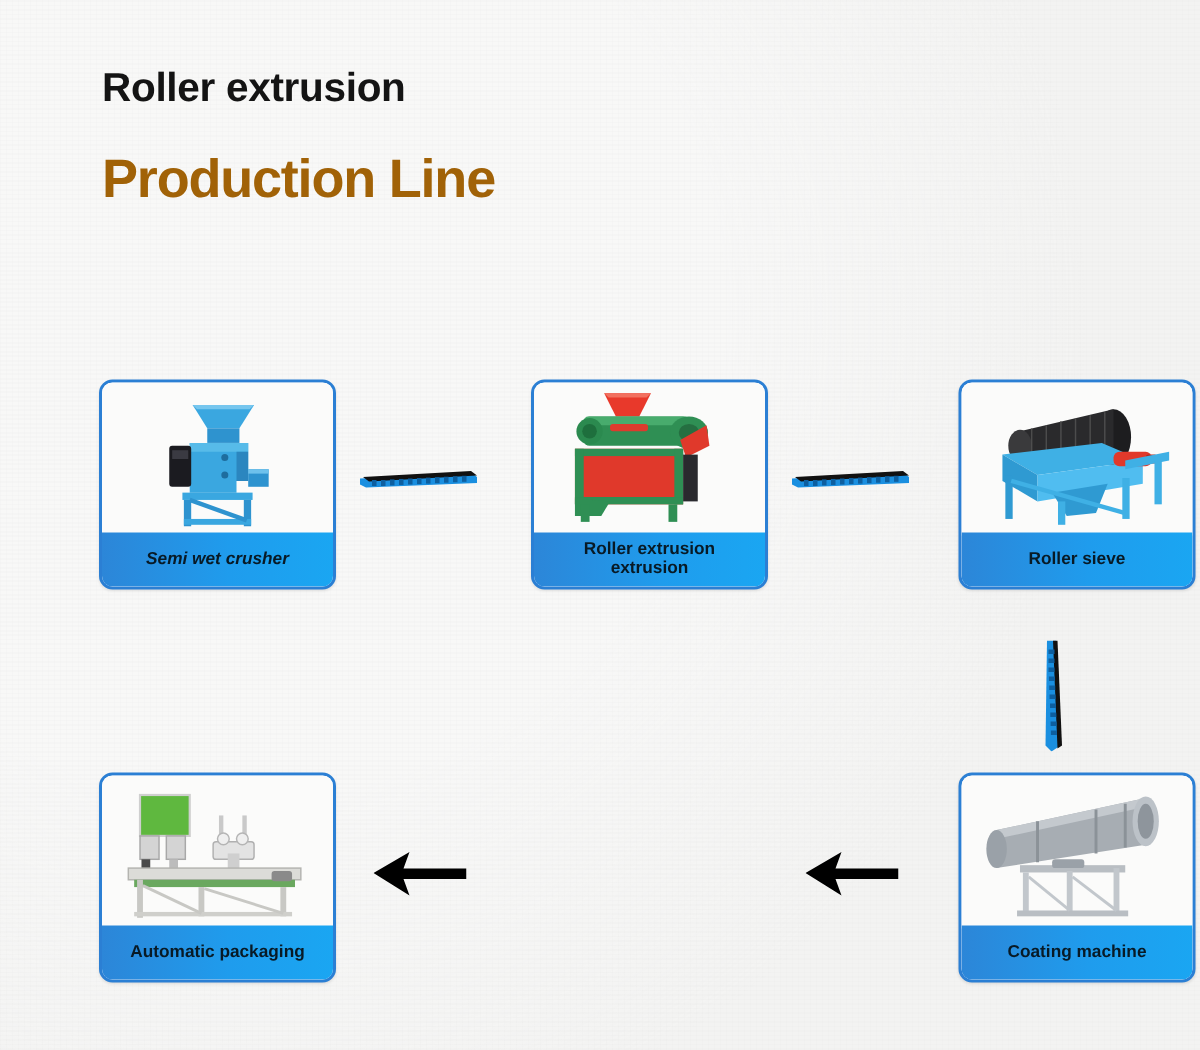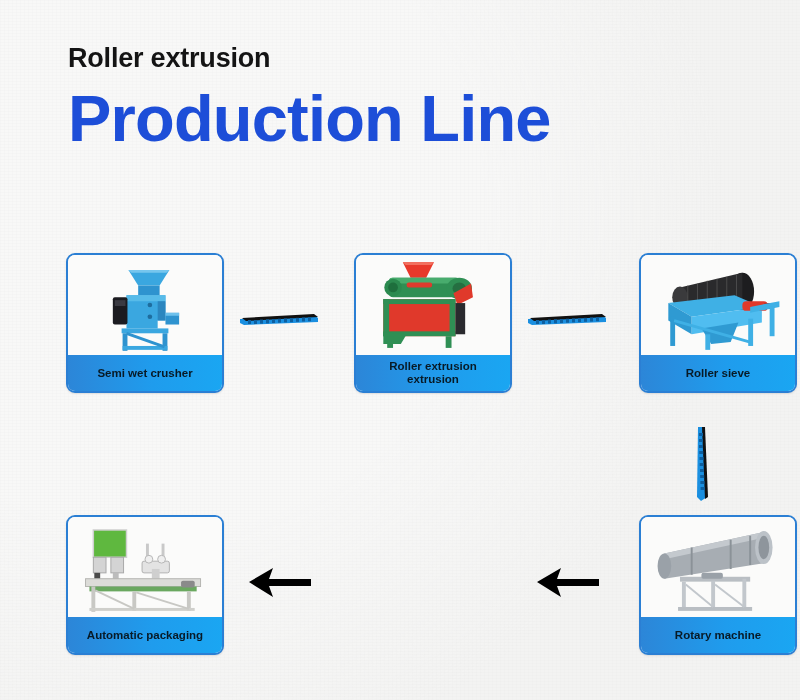--- a/index.html
+++ b/index.html
@@ -43,23 +43,23 @@
   }
   .head-line {
     font-size: 27px;
     font-weight: bold;
     color: #141414;
     letter-spacing: -0.2px;
     line-height: 48px;
     white-space: nowrap;
   }
   .head-big {
-    font-size: 65px;
+    font-size: 36px;
     font-weight: bold;
-    color: #1d4ed8;
+    color: #a16207;
     letter-spacing: -0.8px;
     line-height: 62px;
     margin-top: 6px;
     white-space: nowrap;
   }
 
   
   .card {
     position: absolute;
     width: 158px;
@@ -124,21 +124,21 @@
 
 <div id="texture"></div>
 
 <div id="stage">
 
   <div id="heading">
     <div class="head-line">Roller extrusion</div>
     <div class="head-big">Production Line</div>
   </div>
 
-  <div class="card" style="left:42px; top:253px;">
+  <div class="card" style="left:42px; top:253px;font-style:italic;">
     <div class="card-photo">
       <div class="art">
         <svg viewBox="0 0 158 102" preserveAspectRatio="xMidYMid meet">
 
           <polygon points="62,14 104,14 94,30 72,30" fill="#3aa7e0"></polygon>
           <polygon points="62,14 104,14 101,17 65,17" fill="#76c6ee"></polygon>
 
           <rect x="72" y="30" width="22" height="10" fill="#2e93cf"></rect>
 
           <path d="M60 40 L100 40 L100 66 L92 66 L92 74 L60 74 Z" fill="#3aa7e0"></path>
@@ -379,16 +379,16 @@
           <rect x="104" y="62" width="4" height="30" fill="#c2c7cc"></rect>
           <rect x="72" y="64" width="4" height="28" fill="#c2c7cc"></rect>
           <rect x="38" y="91" width="76" height="4" fill="#b9bec3"></rect>
           <line x1="46" y1="68" x2="74" y2="91" stroke="#c2c7cc" stroke-width="2"></line>
           <line x1="76" y1="68" x2="106" y2="91" stroke="#c2c7cc" stroke-width="2"></line>
 
           <rect x="62" y="56" width="22" height="6" rx="2" fill="#9aa1a8"></rect>
         </svg>
       </div>
     </div>
-    <div class="card-label">Rotary machine</div>
+    <div class="card-label">Coating machine</div>
   </div>
 
 </div>
 
 </body></html>

